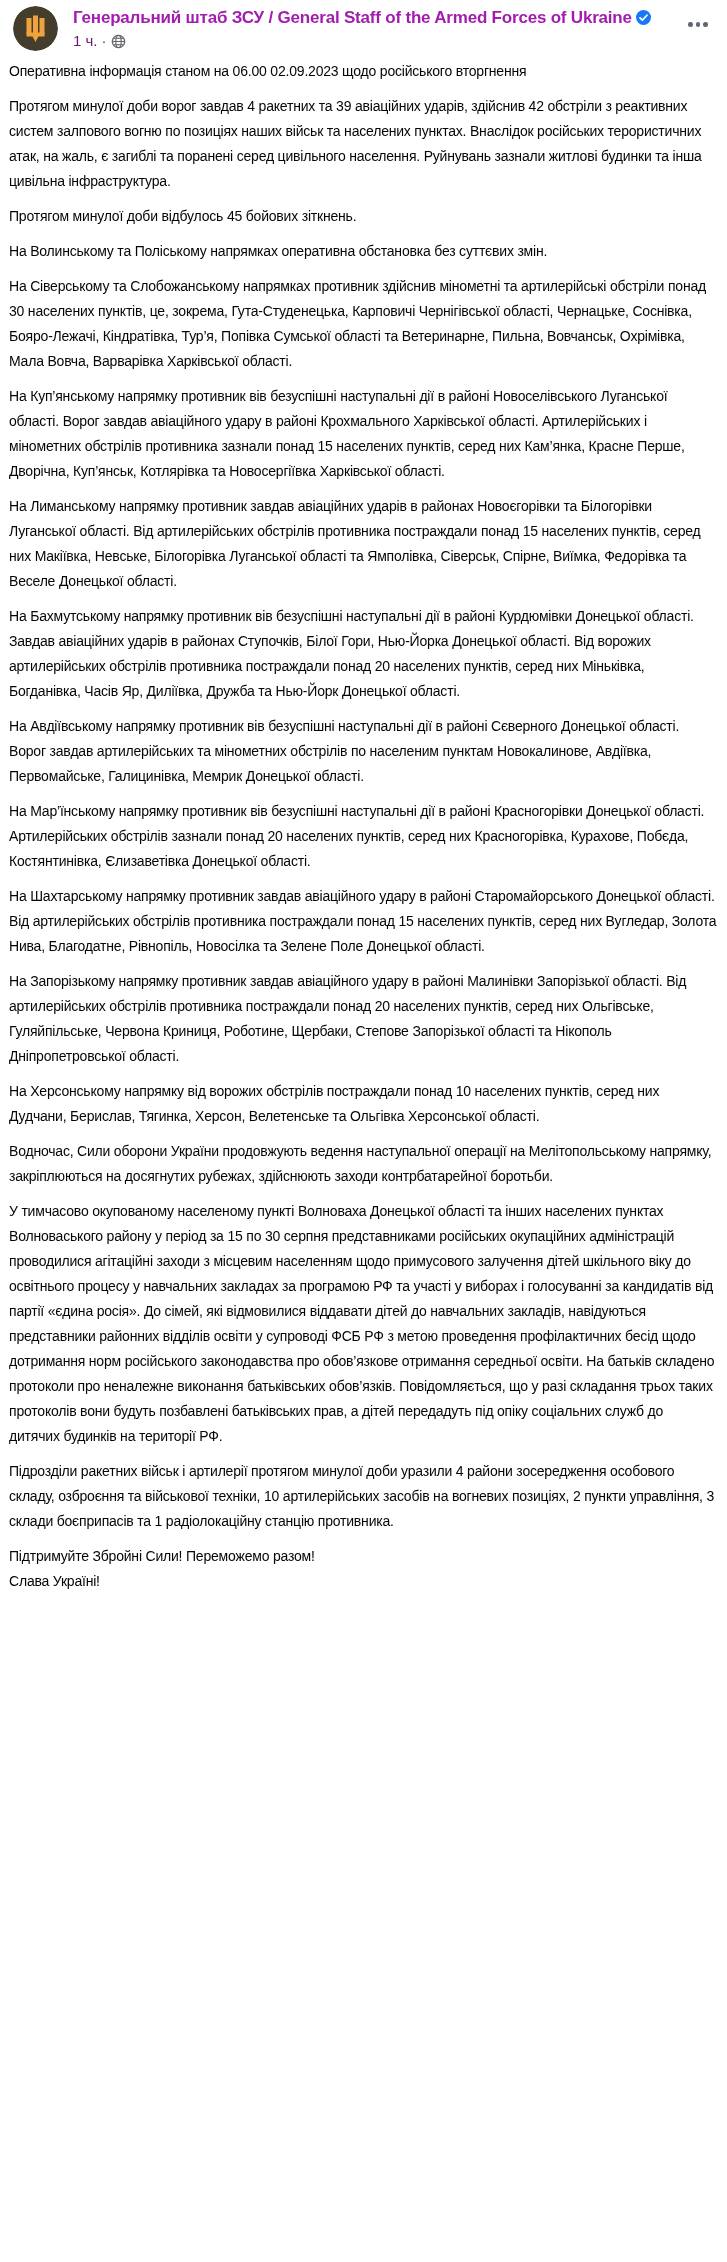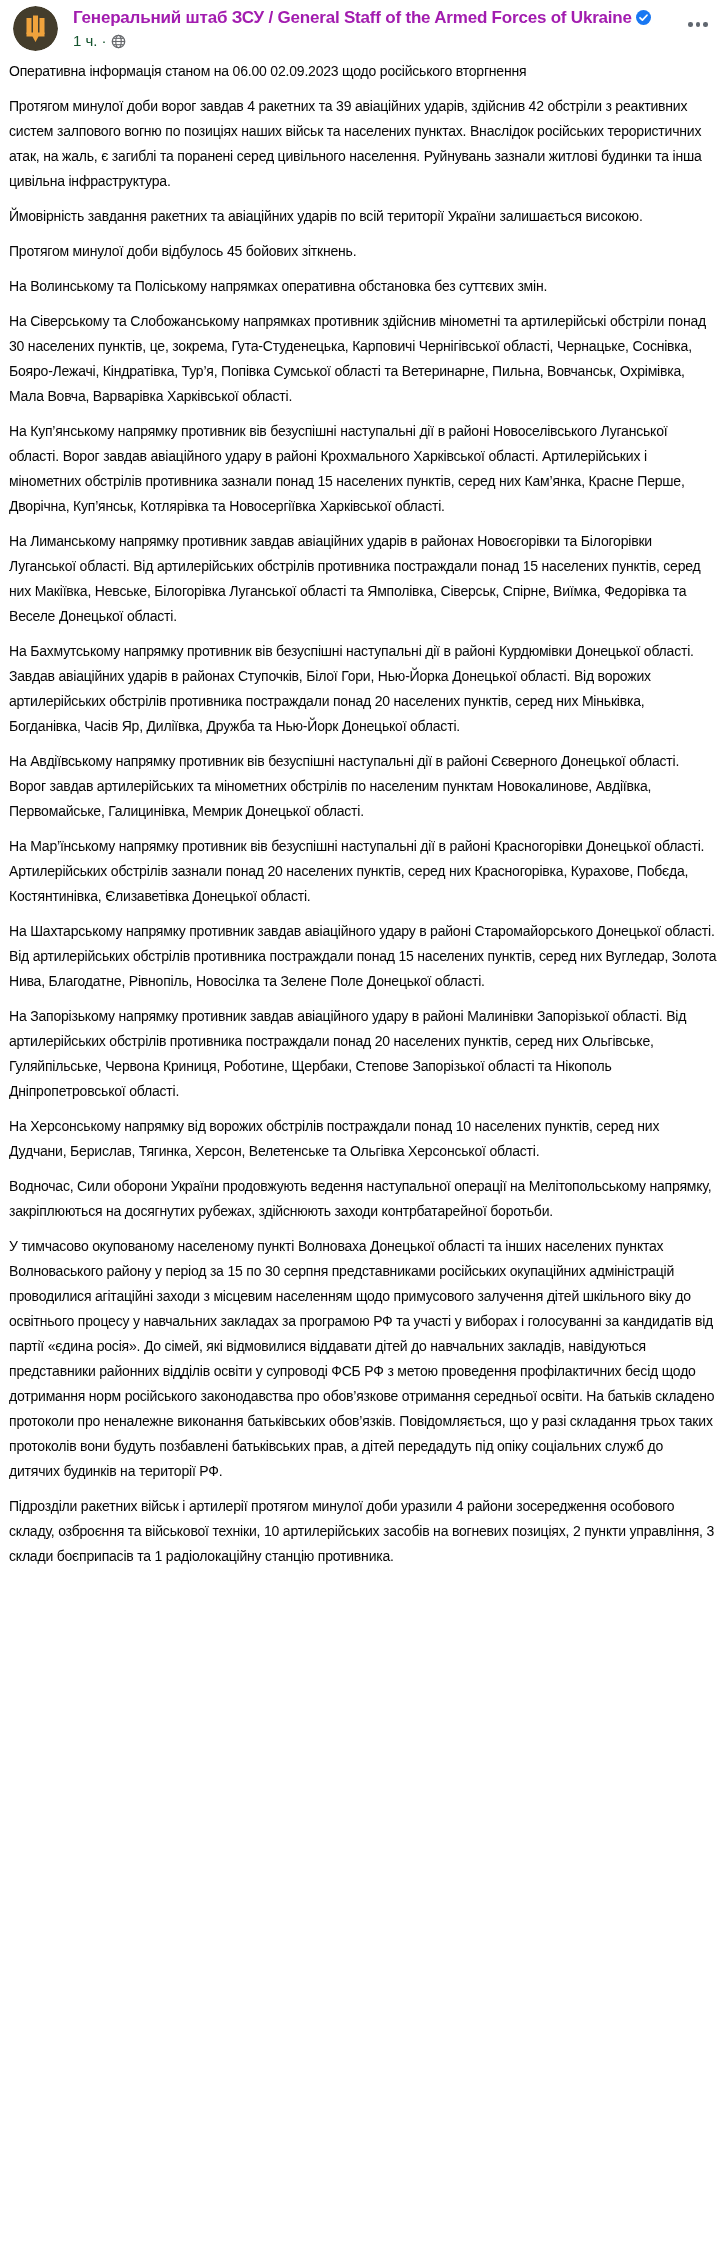--- a/index.html
+++ b/index.html
@@ -34,21 +34,21 @@
     font-weight: bold;
     color: #a21caf;
     letter-spacing: -0.2px;
     cursor: pointer;
   }
   .verified-badge { display: inline-block; margin-left: 4px; vertical-align: -2px; }
   .meta {
     margin-top: 3px;
     font-size: 15px;
     line-height: 18px;
-    color: #14532d;
+    color: #701a75;
     display: flex;
     align-items: center;
   }
   .meta .timestamp { cursor: pointer; }
   .meta .dot { margin: 0 4px; }
   .meta .globe { display: inline-flex; margin-top: 1px; }
   .more-btn {
     flex: 0 0 auto;
     margin-top: 14px;
     margin-left: 8px;
@@ -119,30 +119,30 @@
     <div class="more-btn" aria-label="More options">
       <i></i>
         <i></i>
         <i></i>
     </div>
   </div>
 
   <div class="post-body">
     <p>Оперативна інформація станом на 06.00 02.09.2023 щодо російського вторгнення</p>
     <p>Протягом минулої доби ворог завдав 4 ракетних та 39 авіаційних ударів, здійснив 42 обстріли з реактивних систем залпового вогню по позиціях наших військ та населених пунктах. Внаслідок російських терористичних атак, на жаль, є загиблі та поранені серед цивільного населення. Руйнувань зазнали житлові будинки та інша цивільна інфраструктура.</p>
-    <p>Ймовірність завдання ракетних та авіаційних ударів по всій території України залишається високою.</p>
     <p>Протягом минулої доби відбулось 45 бойових зіткнень.</p>
     <p>На Волинському та Поліському напрямках оперативна обстановка без суттєвих змін.</p>
     <p>На Сіверському та Слобожанському напрямках противник здійснив мінометні та артилерійські обстріли понад 30 населених пунктів, це, зокрема, Гута-Студенецька, Карповичі Чернігівської області, Чернацьке, Соснівка, Бояро-Лежачі, Кіндратівка, Тур’я, Попівка Сумської області та Ветеринарне, Пильна, Вовчанськ, Охрімівка, Мала Вовча, Варварівка Харківської області.</p>
     <p>На Куп’янському напрямку противник вів безуспішні наступальні дії в районі Новоселівського Луганської області. Ворог завдав авіаційного удару в районі Крохмального Харківської області. Артилерійських і мінометних обстрілів противника зазнали понад 15 населених пунктів, серед них Кам’янка, Красне Перше, Дворічна, Куп’янськ, Котлярівка та Новосергіївка Харківської області.</p>
     <p>На Лиманському напрямку противник завдав авіаційних ударів в районах Новоєгорівки та Білогорівки Луганської області. Від артилерійських обстрілів противника постраждали понад 15 населених пунктів, серед них Макіївка, Невське, Білогорівка Луганської області та Ямполівка, Сіверськ, Спірне, Виїмка, Федорівка та Веселе Донецької області.</p>
     <p>На Бахмутському напрямку противник вів безуспішні наступальні дії в районі Курдюмівки Донецької області. Завдав авіаційних ударів в районах Ступочків, Білої Гори, Нью-Йорка Донецької області. Від ворожих артилерійських обстрілів противника постраждали понад 20 населених пунктів, серед них Міньківка, Богданівка, Часів Яр, Диліївка, Дружба та Нью-Йорк Донецької області.</p>
     <p>На Авдіївському напрямку противник вів безуспішні наступальні дії в районі Сєверного Донецької області. Ворог завдав артилерійських та мінометних обстрілів по населеним пунктам Новокалинове, Авдіївка, Первомайське, Галицинівка, Мемрик Донецької області.</p>
     <p>На Мар’їнському напрямку противник вів безуспішні наступальні дії в районі Красногорівки Донецької області. Артилерійських обстрілів зазнали понад 20 населених пунктів, серед них Красногорівка, Курахове, Побєда, Костянтинівка, Єлизаветівка Донецької області.</p>
     <p>На Шахтарському напрямку противник завдав авіаційного удару в районі Старомайорського Донецької області. Від артилерійських обстрілів противника постраждали понад 15 населених пунктів, серед них Вугледар, Золота Нива, Благодатне, Рівнопіль, Новосілка та Зелене Поле Донецької області.</p>
     <p>На Запорізькому напрямку противник завдав авіаційного удару в районі Малинівки Запорізької області. Від артилерійських обстрілів  противника постраждали понад 20 населених пунктів, серед них Ольгівське, Гуляйпільське, Червона Криниця, Роботине, Щербаки, Степове Запорізької області та Нікополь Дніпропетровської області.</p>
     <p>На Херсонському напрямку від ворожих обстрілів постраждали понад 10 населених пунктів, серед них Дудчани, Берислав, Тягинка, Херсон, Велетенське та Ольгівка Херсонської області.</p>
     <p>Водночас, Сили оборони України продовжують ведення наступальної операції на Мелітопольському напрямку, закріплюються на досягнутих рубежах, здійснюють заходи контрбатарейної боротьби.</p>
     <p>У тимчасово окупованому населеному пункті Волноваха Донецької області та інших населених пунктах Волноваського району у період за 15 по 30 серпня представниками російських окупаційних адміністрацій проводилися агітаційні заходи з місцевим населенням щодо примусового залучення дітей шкільного віку до освітнього процесу у навчальних закладах за програмою РФ та участі у виборах і голосуванні за кандидатів від партії «єдина росія». До сімей, які відмовилися віддавати дітей до навчальних закладів, навідуються представники районних відділів освіти у супроводі ФСБ РФ з метою проведення профілактичних бесід щодо дотримання норм російського законодавства про обов’язкове отримання середньої освіти. На батьків складено протоколи про неналежне виконання батьківських обов’язків. Повідомляється, що у разі складання трьох таких протоколів вони будуть позбавлені батьківських прав, а дітей передадуть під опіку соціальних служб до дитячих будинків на території РФ.</p>
     <p>Підрозділи ракетних військ і артилерії протягом минулої доби уразили 4 райони зосередження особового складу, озброєння та військової техніки, 10 артилерійських засобів на вогневих позиціях, 2 пункти управління, 3 склади боєприпасів та 1 радіолокаційну станцію противника.</p>
+    <p><span>Підтримуйте Збройні Сили! Переможемо разом!</span><br><span>Слава Україні!</span></p>
   </div>
 
 </div>
 
 </body></html>

